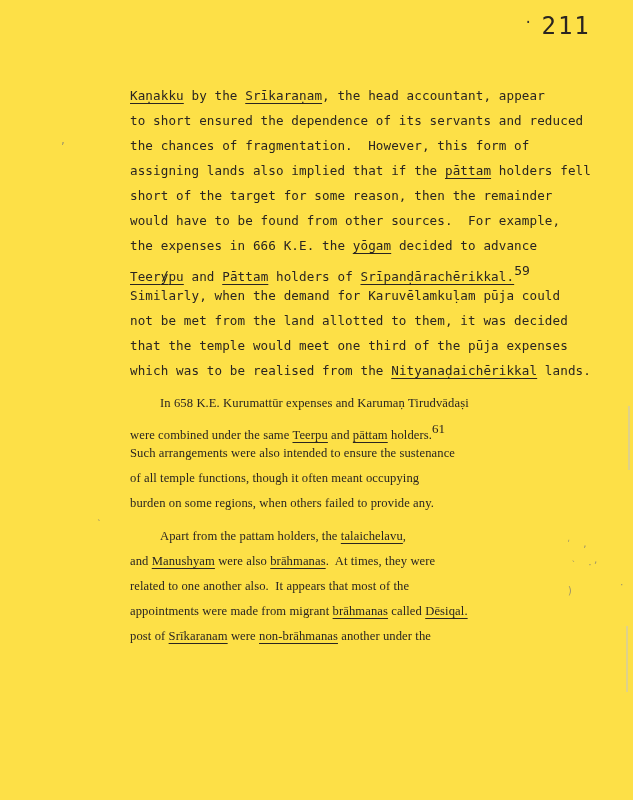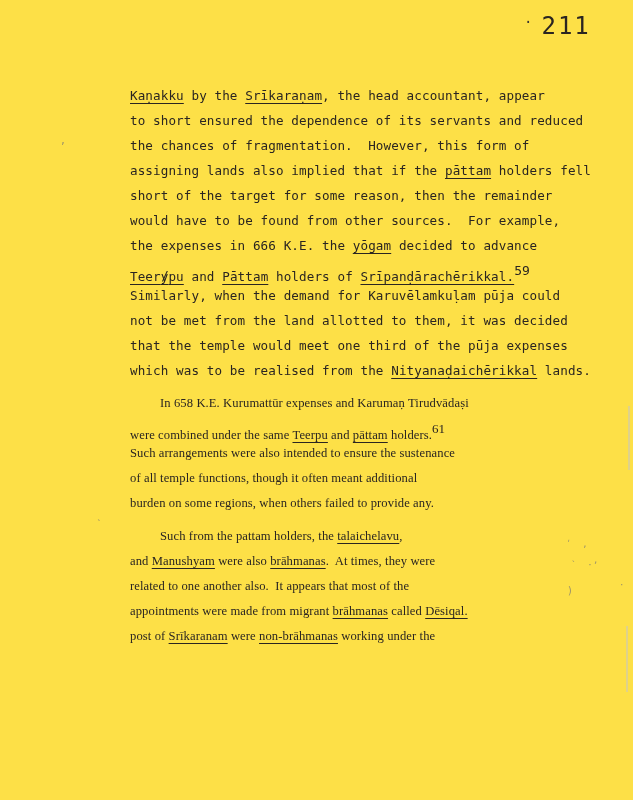--- a/index.html
+++ b/index.html
@@ -94,29 +94,29 @@
         <div class="line"><span class="u">Teer</span><span class="u st">y</span><span class="u">pu</span><span> and </span><span class="u">Pāttam</span><span> holders of </span><span class="u">Srīpanḍārachērikkal.</span><span class="sup">59</span></div>
         <div class="line"><span>Similarly, when the demand for Karuvēlamkuḷam pūja could</span></div>
         <div class="line"><span>not be met from the land allotted to them, it was decided</span></div>
         <div class="line"><span>that the temple would meet one third of the pūja expenses</span></div>
         <div class="line"><span>which was to be realised from the </span><span class="u">Nityanaḍaichērikkal</span><span> lands.</span></div>
       </div>
       <div class="paragraph">
         <div class="line indent"><span>In 658 K.E. Kurumattūr expenses and Karumaṇ Tirudvādaṣi</span></div>
         <div class="line"><span>were combined under the same </span><span class="u">Teerpu</span><span> and </span><span class="u">pāttam</span><span> holders.</span><span class="sup">61</span></div>
         <div class="line"><span>Such arrangements were also intended to ensure the sustenance</span></div>
-        <div class="line"><span>of all temple functions, though it often meant additional</span></div>
+        <div class="line"><span>of all temple functions, though it often meant occupying</span></div>
         <div class="line"><span>burden on some regions, when others failed to provide any.</span></div>
       </div>
       <div class="paragraph">
-        <div class="line indent"><span>Such from the pattam holders, the </span><span class="u">talaichelavu</span><span>,</span></div>
+        <div class="line indent"><span>Apart from the pattam holders, the </span><span class="u">talaichelavu</span><span>,</span></div>
         <div class="line"><span>and </span><span class="u">Manushyam</span><span> were also </span><span class="u">brāhmanas</span><span>.  At times, they were</span></div>
         <div class="line"><span>related to one another also.  It appears that most of the</span></div>
         <div class="line"><span>appointments were made from migrant </span><span class="u">brāhmanas</span><span> called </span><span class="u">Dēsiqal.</span></div>
-        <div class="line"><span>post of </span><span class="u">Srīkaranam</span><span> were </span><span class="u">non-brāhmanas</span><span> working under the</span></div>
+        <div class="line"><span>post of </span><span class="u">Srīkaranam</span><span> were </span><span class="u">non-brāhmanas</span><span> another under the</span></div>
       </div>
     </div>
 
 <span class="artifact" style="left: 60px; top: 136px; font-size: 10px;">,</span>
     <span class="artifact" style="left: 96px; top: 520px; font-size: 11px;">ˋ</span>
     <span class="artifact" style="left: 566px; top: 539px; font-size: 9px;">ʹ  ,</span>
     <span class="artifact" style="left: 571px; top: 560px; font-size: 9px;">`  ·ʼ</span>
     <span class="artifact" style="left: 567px; top: 586px; font-size: 10px;">)</span>
     <span class="artifact" style="left: 619px; top: 580px; font-size: 9px;">·</span>
     <div class="edge-line" style="left: 628px; top: 406px; width: 2px; height: 64px;"></div>

